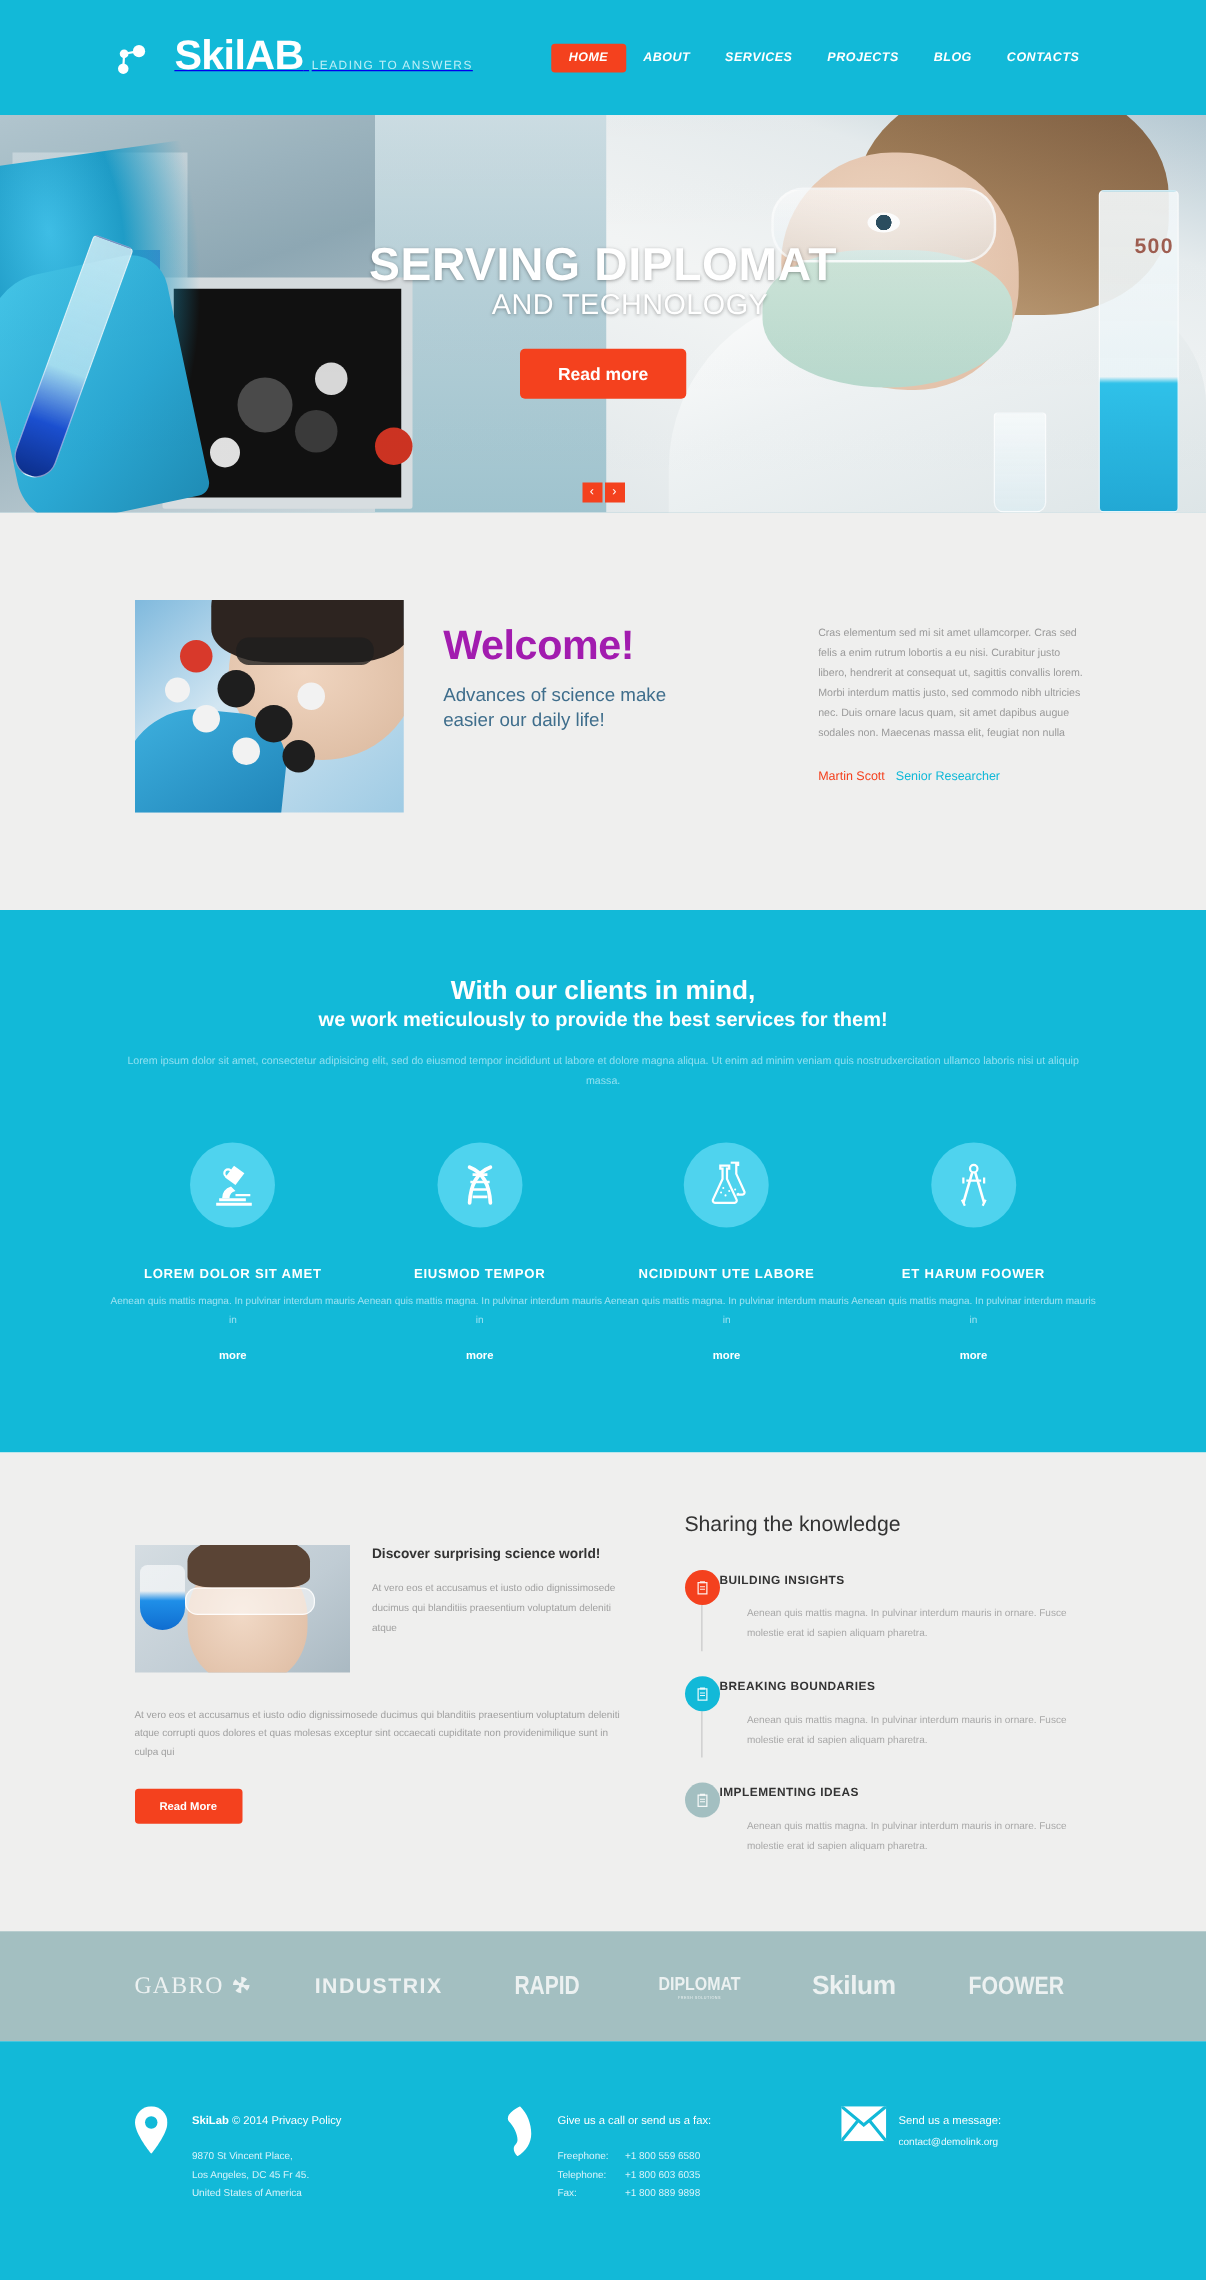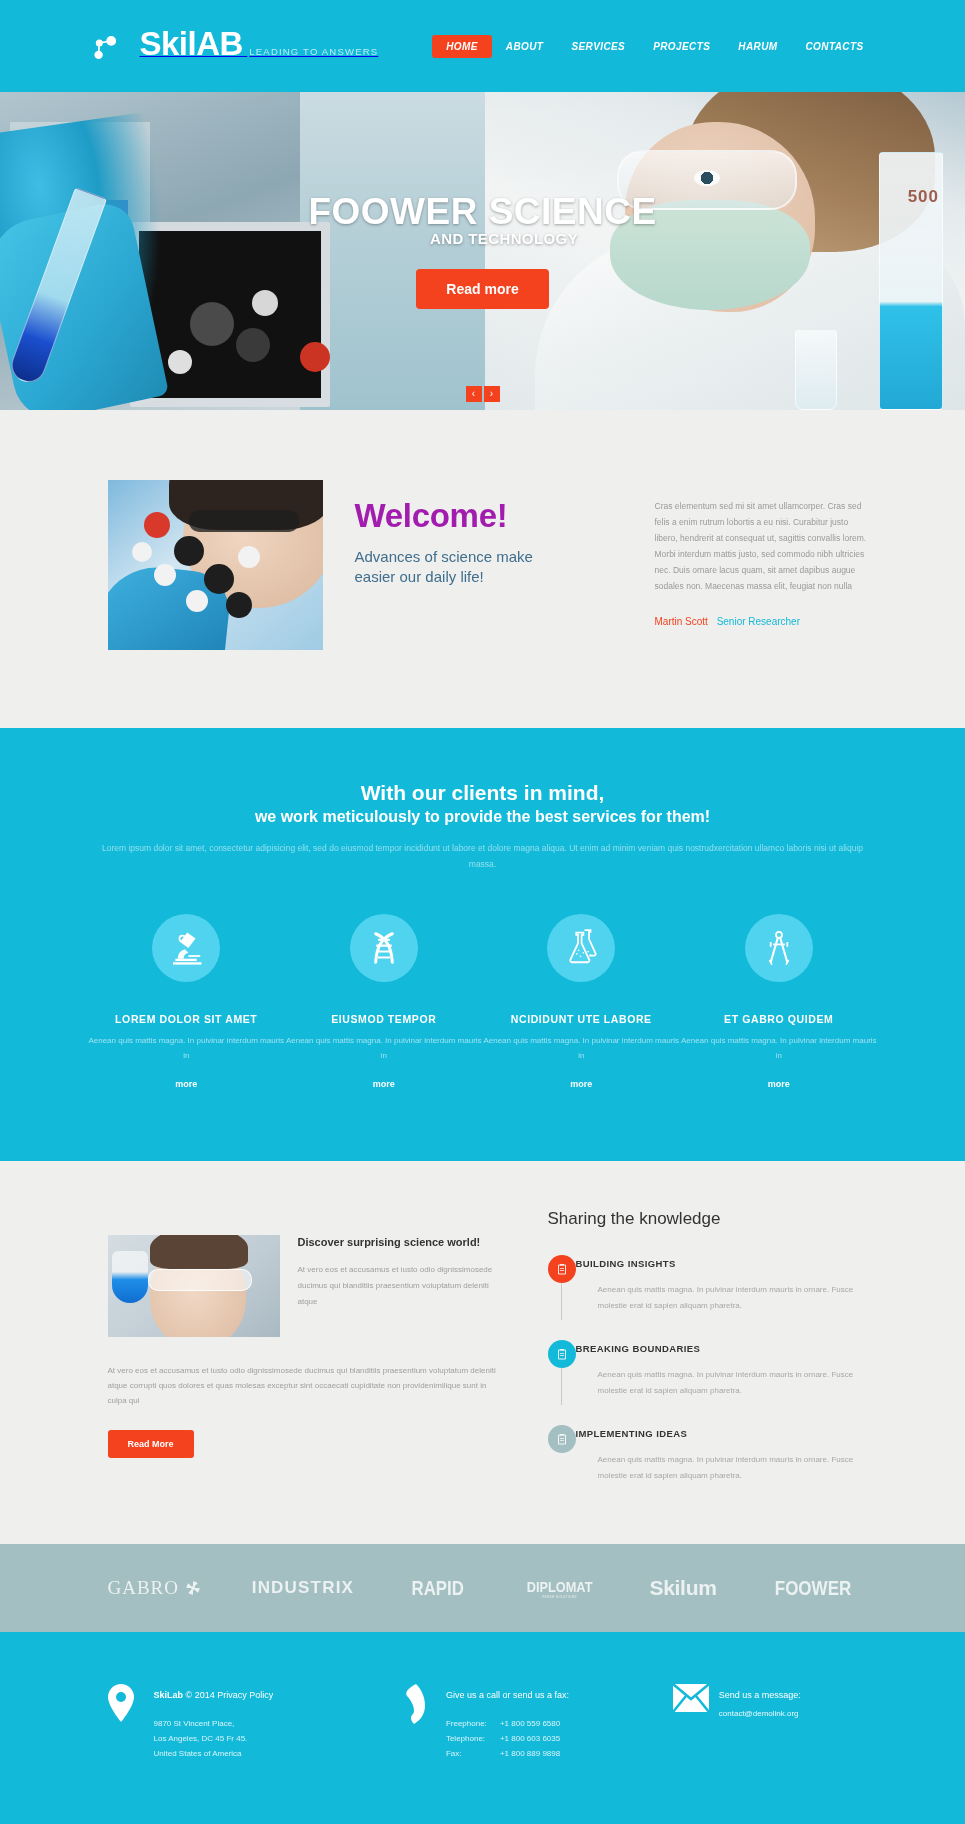--- a/index.html
+++ b/index.html
@@ -137,21 +137,21 @@
   .hero-overlay {
     position:absolute; inset:0;
     background: linear-gradient(180deg, rgba(0,0,0,0.02), rgba(0,0,0,0.0));
   }
   .hero-caption { position: absolute; top: 0; left: 0; right: 0; text-align: center; padding-top: 100px; }
   .hero-title-1 {
     color:#fff; font-size:37px; font-weight:bold; letter-spacing:0.5px;
     text-shadow: 0 1px 3px rgba(0,0,0,.35); line-height: 40px;
   }
   .hero-title-2 {
-    color:#fff; font-size:15px; font-weight:bold; letter-spacing:0.4px;
+    color:#fff; font-size:23px; font-weight:normal; letter-spacing:0.4px;
     text-shadow: 0 1px 3px rgba(0,0,0,.35); margin-top:-2px;margin-left:43px;
   }
   .hero-btn {
     display:inline-block; margin-top:22px; background:#f4411e; color:#fff;
     border:0; font-size:14px; font-weight:bold; padding:12px 30px;
     border-radius:4px; cursor:pointer; font-family:"Liberation Sans",sans-serif;
   }
   .slider-nav {
     position:absolute; left:50%; transform:translateX(-50%); bottom:8px;
     display:flex; gap:2px;
@@ -320,21 +320,21 @@
         <span class="logo-text">
           <span class="logo-name">SkilAB</span>
           <span class="logo-tag">LEADING TO ANSWERS</span>
         </span>
       </a>
       <nav class="nav">
         <a href="#" class="active">HOME</a>
         <a href="#">ABOUT</a>
         <a href="#">SERVICES</a>
         <a href="#">PROJECTS</a>
-        <a href="#">HARUM</a>
+        <a href="#">BLOG</a>
         <a href="#">CONTACTS</a>
       </nav>
     </div>
   </div>
 
   <div class="hero">
     <div class="hero-photo">
       <div class="hp-bg-left"></div>
       <div class="hp-shelf"></div>
       <div class="hp-bluebar"></div>
@@ -358,21 +358,21 @@
       <div class="hp-eye"></div>
       <div class="hp-arm"></div>
       <div class="hp-glove"></div>
       <div class="hp-tube"></div>
       <div class="hp-small-glass"></div>
       <div class="hp-cyl"></div>
       <div class="hp-cyl-label">500</div>
     </div>
     <div class="hero-overlay"></div>
     <div class="hero-caption">
-      <div class="hero-title-1">FOOWER SCIENCE</div>
+      <div class="hero-title-1">SERVING DIPLOMAT</div>
       <div class="hero-title-2">AND TECHNOLOGY</div>
       <button class="hero-btn">Read more</button>
     </div>
     <div class="slider-nav">
       <button>‹</button>
       <button>›</button>
     </div>
   </div>
 
   <div class="welcome">
@@ -464,21 +464,21 @@
           <div class="svc-circle">
             <svg viewBox="0 0 64 64">
               <circle cx="32" cy="10" r="5" fill="none" stroke="#fff" stroke-width="3"></circle>
               <path d="M30 15 L18 56" stroke="#fff" stroke-width="3.5" fill="none"></path>
               <path d="M34 15 L46 56" stroke="#fff" stroke-width="3.5" fill="none"></path>
               <path d="M22 26 h20" stroke="#fff" stroke-width="3"></path>
               <path d="M18 22 v8 M46 22 v8" stroke="#fff" stroke-width="3"></path>
               <path d="M16 52 l4 8 M48 52 l-4 8" stroke="#fff" stroke-width="3"></path>
             </svg>
           </div>
-          <div class="svc-title">ET GABRO QUIDEM</div>
+          <div class="svc-title">ET HARUM FOOWER</div>
           <div class="svc-text">Aenean quis mattis magna. In pulvinar interdum mauris in</div>
           <a class="svc-more" href="#">more</a>
         </div>
 
       </div>
     </div>
   </div>
 
   <div class="tech">
     <div class="tech-inner">

